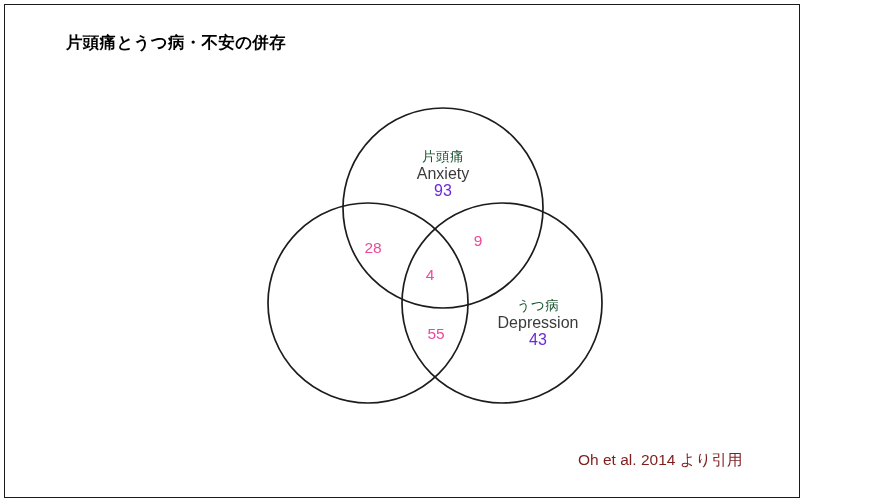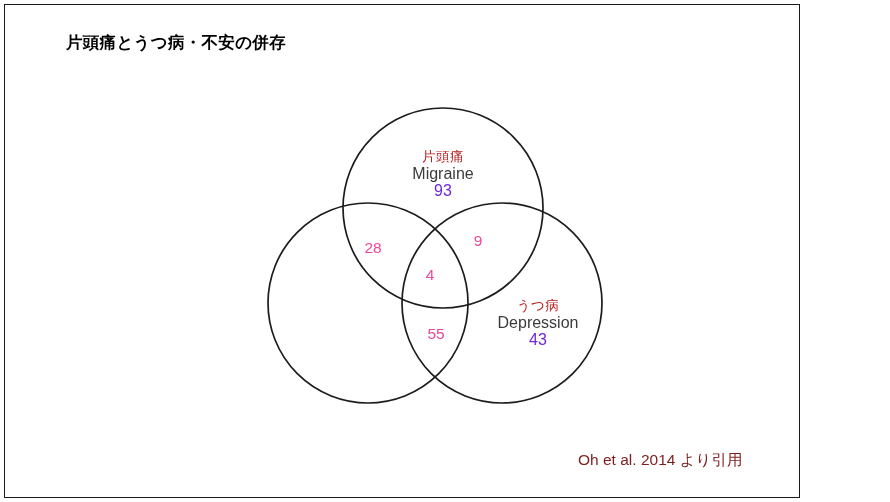--- a/index.html
+++ b/index.html
@@ -53,21 +53,21 @@
   .lbl {
     position: absolute;
     text-align: center;
     color: #3a3a3a;
     line-height: 1.12;
     white-space: nowrap;
     transform: translate(-50%, -50%);
   }
   .lbl .jp {
     display: block;
-    color: #b91c1c;
+    color: #14532d;
     font-size: 13.5px;
     letter-spacing: 0.5px;
   }
   .lbl .en {
     display: block;
     font-size: 16px;
     color: #3b3b3b;
     margin-top: 1px;
   }
   .lbl .num {
@@ -104,21 +104,21 @@
   <div class="venn-stage">
 
     <svg class="venn-svg" width="890" height="502" viewBox="0 0 890 502">
       <circle cx="443" cy="208" r="100" fill="none" stroke="#1c1c1c" stroke-width="1.7"></circle>
       <circle cx="368" cy="303" r="100" fill="none" stroke="#1c1c1c" stroke-width="1.7"></circle>
       <circle cx="502" cy="303" r="100" fill="none" stroke="#1c1c1c" stroke-width="1.7"></circle>
     </svg>
 
     <div class="lbl" style="left:443px; top:174px;">
       <span class="jp">片頭痛</span>
-      <span class="en">Migraine</span>
+      <span class="en">Anxiety</span>
       <span class="num">93</span>
     </div>
 
 
     <div class="lbl" style="left:538px; top:323px;">
       <span class="jp">うつ病</span>
       <span class="en">Depression</span>
       <span class="num">43</span>
     </div>
 

